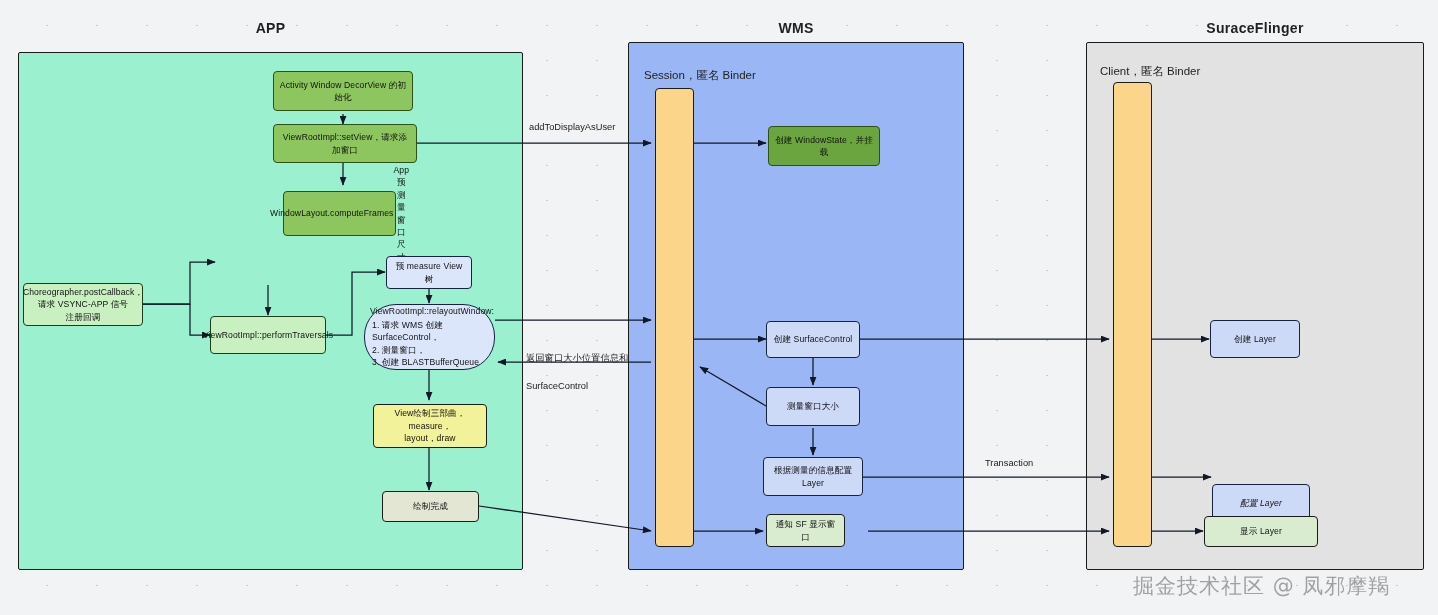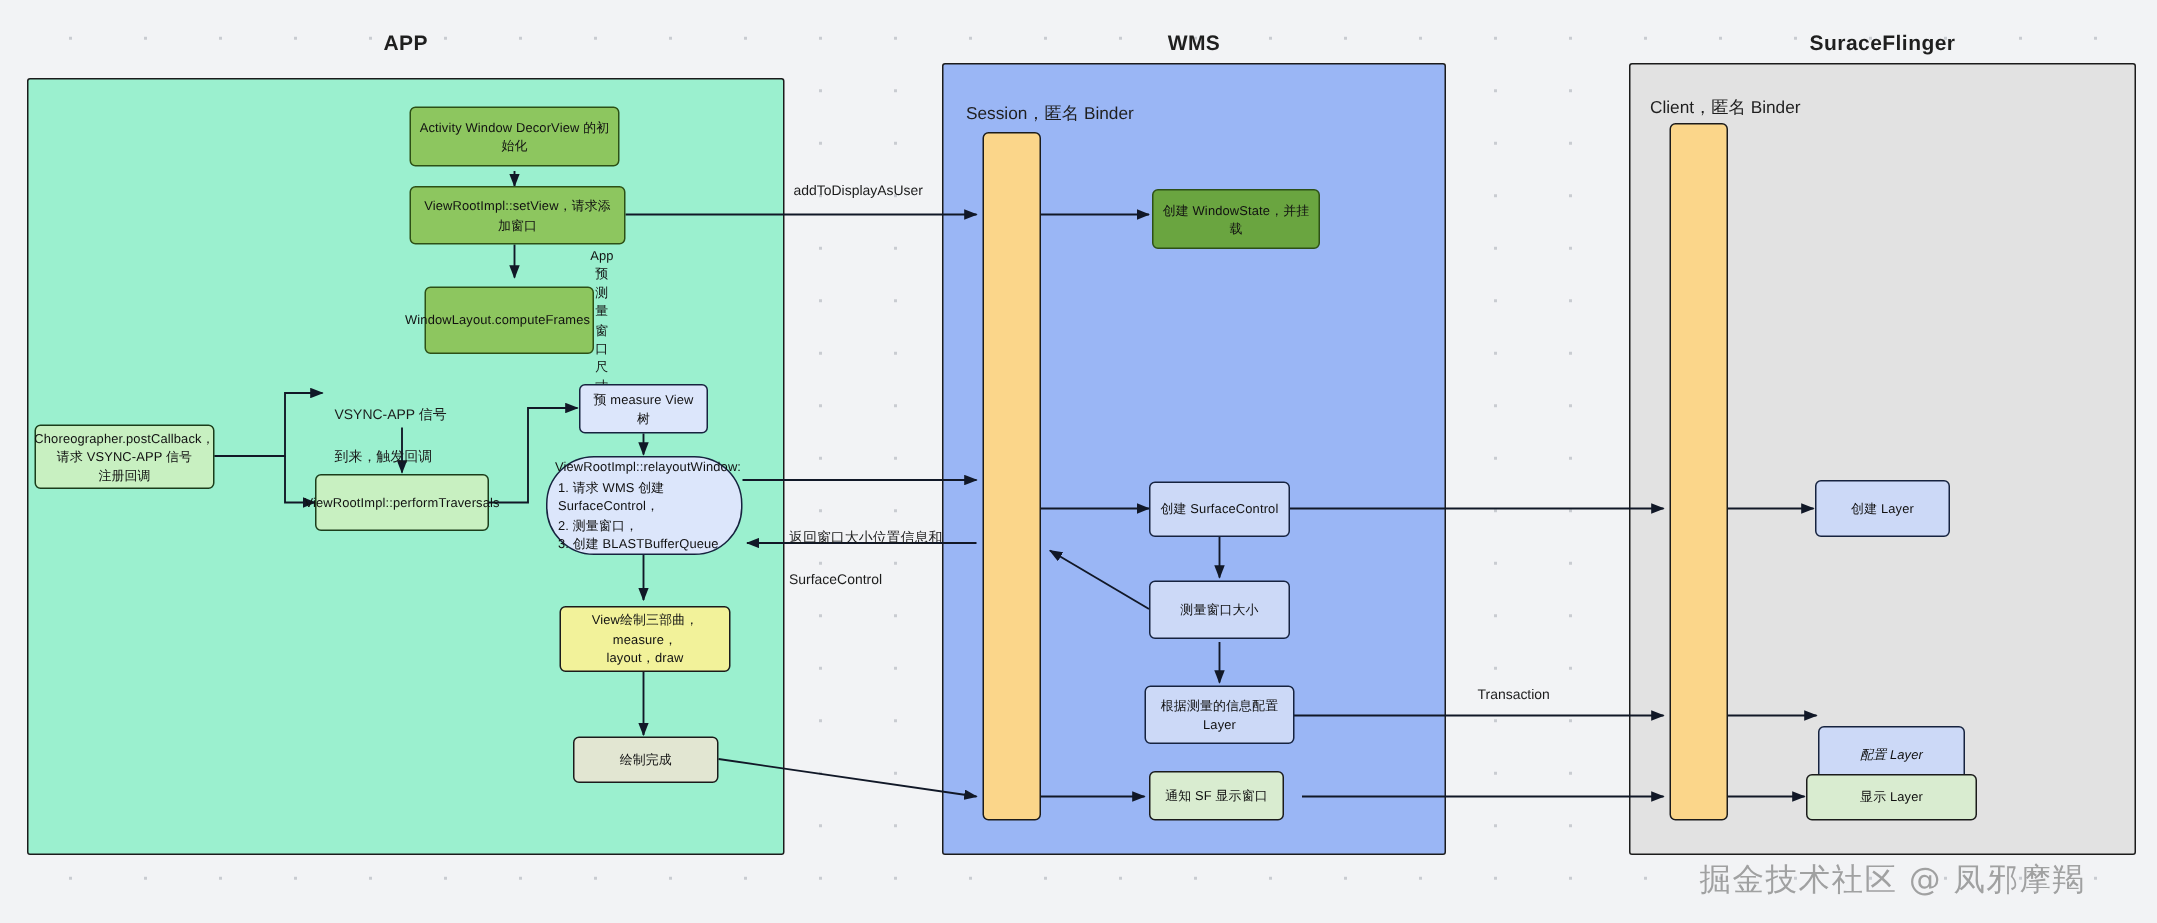--- a/index.html
+++ b/index.html
@@ -202,34 +202,30 @@
   <div class="node n-beige" style="left:382px; top:491px; width:97px; height:31px;">绘制完成</div>
 
   <div class="node n-green-dark" style="left:768px; top:126px; width:112px; height:40px;">创建 WindowState，并挂载</div>
 
   <div class="node n-blue-pale" style="left:766px; top:321px; width:94px; height:37px;">创建 SurfaceControl</div>
 
   <div class="node n-blue-pale" style="left:766px; top:387px; width:94px; height:39px;">测量窗口大小</div>
 
   <div class="node n-blue-pale" style="left:763px; top:457px; width:100px; height:39px;">根据测量的信息配置 Layer</div>
 
-  <div class="node n-green-pale" style="left:766px; top:514px; width:90px; height:33px;">通知 SF 显示窗口</div>
+  <div class="node n-green-pale" style="left:766px; top:514px; width:79px; height:33px;">通知 SF 显示窗口</div>
 
   <div class="node n-blue-pale" style="left:1210px; top:320px; width:90px; height:38px;">创建 Layer</div>
 
   <div class="node n-blue-pale" style="left:1212px; top:484px; width:98px; height:38px;font-style:italic;">配置 Layer</div>
 
   <div class="node n-green-pale" style="left:1204px; top:516px; width:114px; height:31px;">显示 Layer</div>
 
   <div class="edge-label" style="left:529px; top:121px;">addToDisplayAsUser</div>
 
-  <div class="edge-label" style="left:223px; top:256px;">
-    <span>VSYNC-APP 信号</span><br>
-    <span>到来，触发回调</span>
-  </div>
 
   <div class="edge-label" style="left:526px; top:338px;">
     <span>返回窗口大小位置信息和</span><br>
     <span>SurfaceControl</span>
   </div>
 
   <div class="edge-label" style="left:985px; top:457px;">Transaction</div>
 
   <div class="watermark" style="left:1133px; top:572px;">掘金技术社区 @ 凤邪摩羯</div>
 

